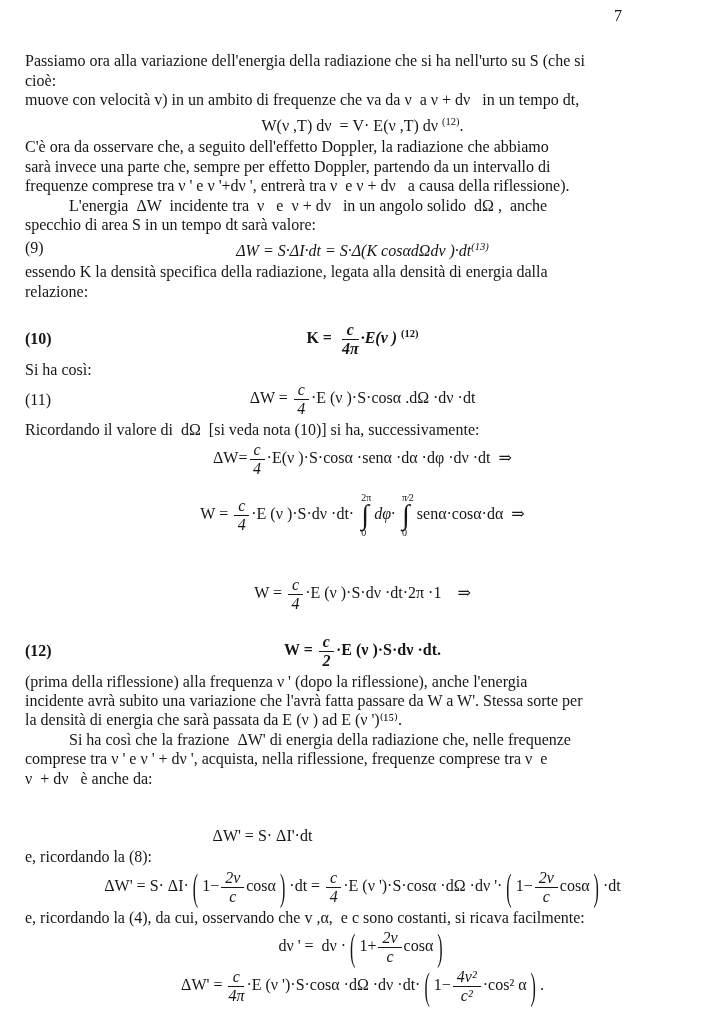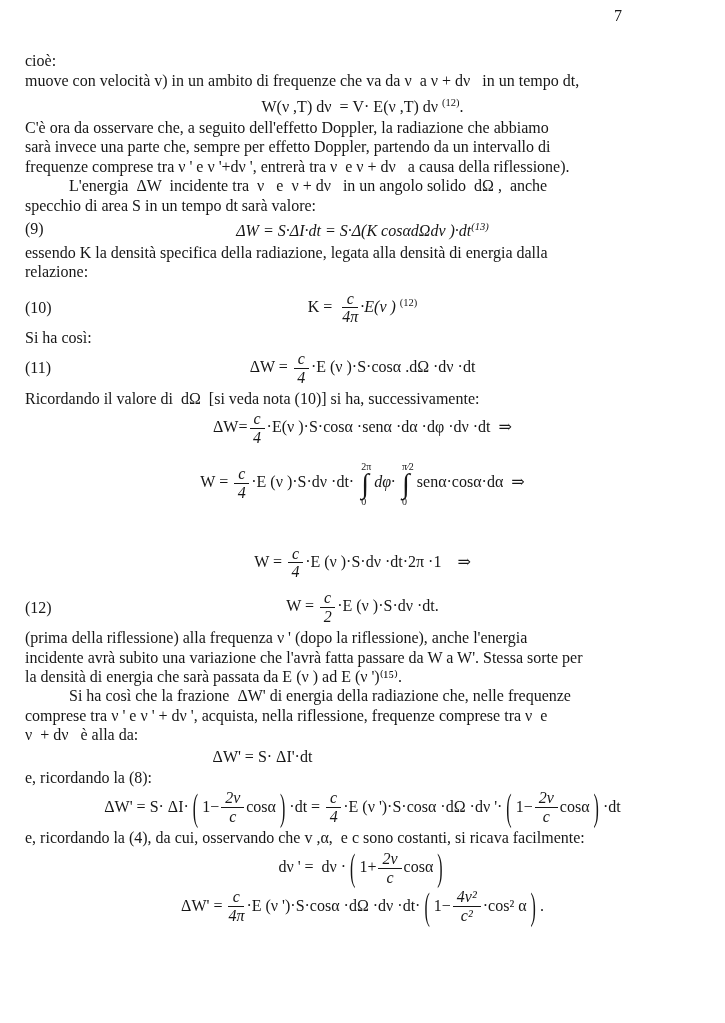--- a/index.html
+++ b/index.html
@@ -22,32 +22,33 @@
   .eqnum{position:absolute;left:0;top:50%;transform:translateY(-50%);white-space:pre;}
   .frac{display:inline-block;vertical-align:middle;text-align:center;padding:0 2px;}
   .frac .nu{display:block;line-height:1.12;border-bottom:1px solid #161616;padding:0 4px;font-style:italic;}
   .frac .de{display:block;line-height:1.12;font-style:italic;}
   .italic{font-style:italic;}
   .bp{display:inline-block;transform:scaleY(2.35);vertical-align:middle;margin:0 4px;font-weight:400;}
   .integral{display:inline-flex;flex-direction:column;align-items:flex-start;vertical-align:middle;line-height:1;margin:12px 3px;}
   .iglyph{font-size:28px;line-height:0.85;}
   .ilim{font-size:10px;line-height:1.1;white-space:pre;}
   sup.fn{font-size:10.5px;}
-  .shiftl{transform:translateX(-100px);}
+  .shiftl{transform:translateX(-100px);margin-top:36px;}
   .gaptop{margin-top:26px;}
-  .smallgaptop{margin-top:8px;}
+  .smallgaptop{margin-top:20px;font-weight:bold;}
 </style>
 </head>
 <body>
 
 <div class="page">
 
   <div class="pageno">7</div>
 
   <div class="para">
+      <div class="tline">Passiamo ora alla variazione dell'energia della radiazione che si ha nell'urto su S (che si</div>
       <div class="tline">cioè:</div>
       <div class="tline">muove con velocità v) in un ambito di frequenze che va da ν  a ν + dν   in un tempo dt,</div>
     </div>
 
   <div class="eqrow">
     <span class="eqbody"><span>W(ν ,T) dν  = V· E(ν ,T) dν </span><sup class="fn">(12)</sup><span>.</span></span>
   </div>
 
   <div class="para">
       <div class="tline">C'è ora da osservare che, a seguito dell'effetto Doppler, la radiazione che abbiamo</div>
@@ -105,21 +106,21 @@
   </div>
 
   <div class="para">
       <div class="tline">(prima della riflessione) alla frequenza ν ' (dopo la riflessione), anche l'energia</div>
       <div class="tline">incidente avrà subito una variazione che l'avrà fatta passare da W a W'. Stessa sorte per</div>
       <div class="tline">la densità di energia che sarà passata da E (ν ) ad E (ν ')⁽¹⁵⁾.</div>
     </div>
   <div class="para">
       <div class="tline">           Si ha così che la frazione  ΔW' di energia della radiazione che, nelle frequenze</div>
       <div class="tline">comprese tra ν ' e ν ' + dν ', acquista, nella riflessione, frequenze comprese tra ν  e</div>
-      <div class="tline">ν  + dν   è alla da:</div>
+      <div class="tline">ν  + dν   è anche da:</div>
     </div>
 
   <div class="eqrow">
     <span class="eqbody shiftl" style="display:inline-block"><span>ΔW' = S· ΔI'·dt</span></span>
   </div>
 
   <div class="para">
       <div class="tline">e, ricordando la (8):</div>
     </div>
 

